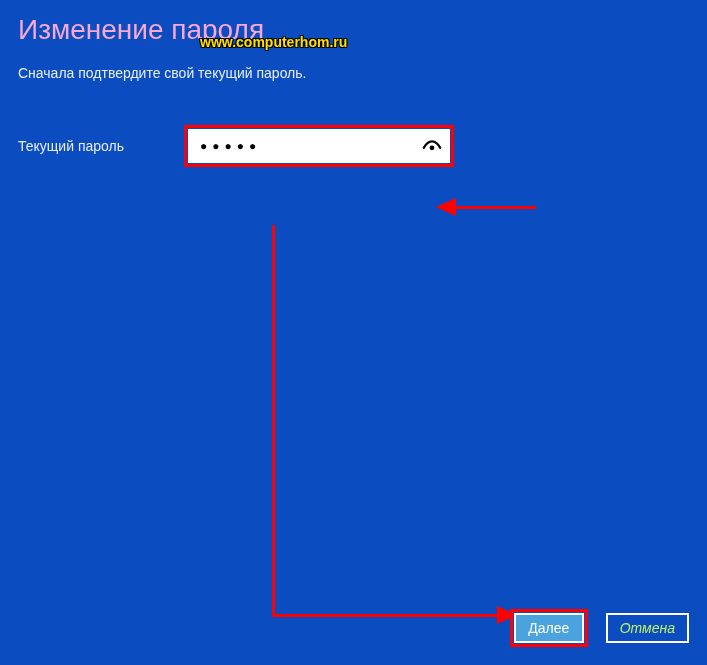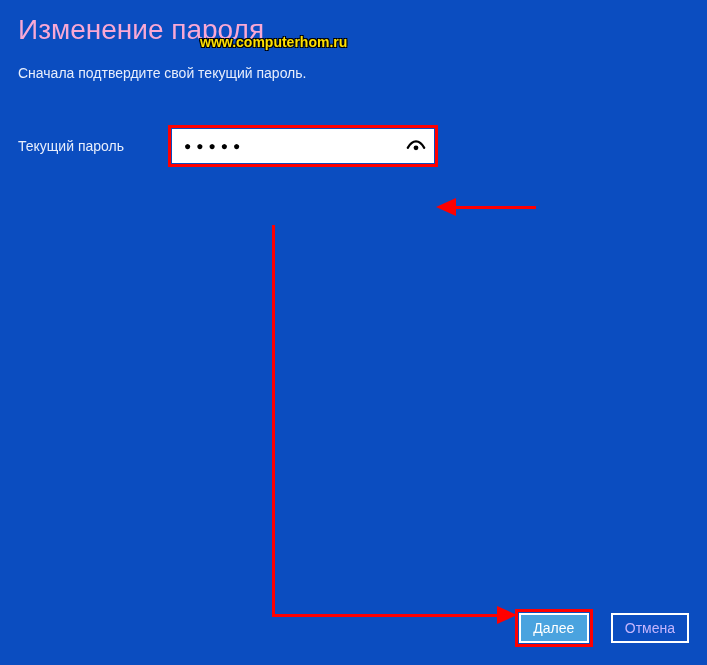--- a/index.html
+++ b/index.html
@@ -58,21 +58,21 @@
   }
   .avatar svg { display: block; }
   .username {
     font-size: 22px;
     font-weight: 300;
   }
   .field-row {
     margin-top: 44px;
     display: flex;
     align-items: center;
-    gap: 0;
+    gap: 16px;
   }
   .field-label {
     width: 150px;
     font-size: 14px;
     color: #e8eefc;
   }
   .input-outline {
     border: 3px solid #ff0000;
     padding: 1px;
     display: inline-block;
@@ -176,22 +176,23 @@
     cursor: pointer;
     padding: 0 12px;
   }
   .btn-next {
     background: #4aa3df;
     color: #ffffff;
     border-color: #ffffff;
   }
   .btn-cancel {
     background: transparent;
-    color: #c4b5fd;
+    color: #bef264;
     border-color: #ffffff;
+    font-style: italic;
   }
 </style>
 </head>
 <body>
 
 <div class="page">
 
   <div class="title">Изменение пароля</div>
 
   <div class="watermark-wrap">www.computerhom.ru</div>

